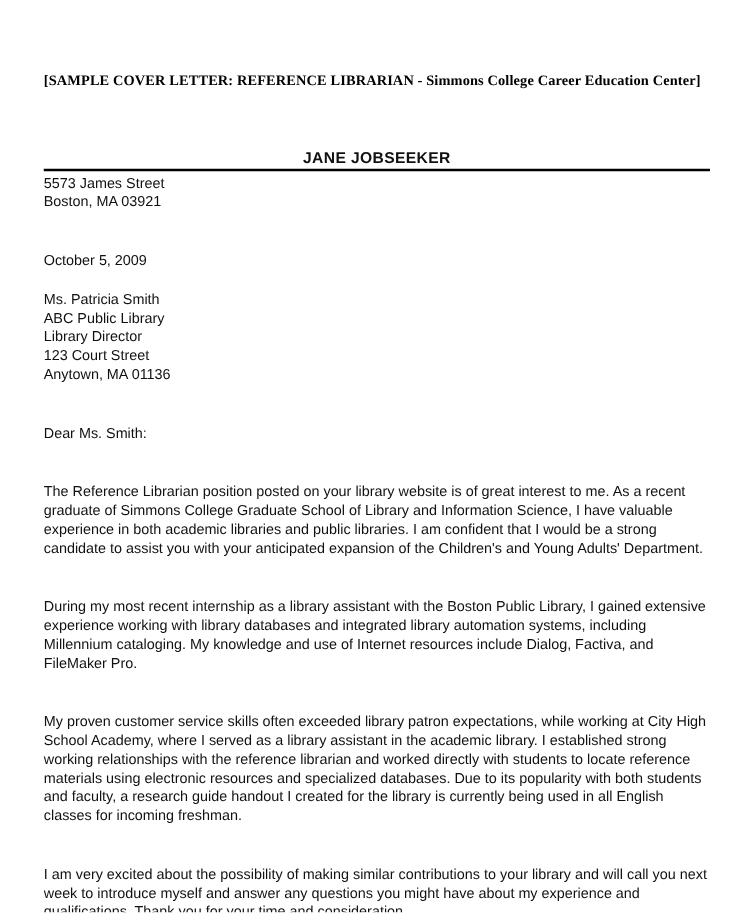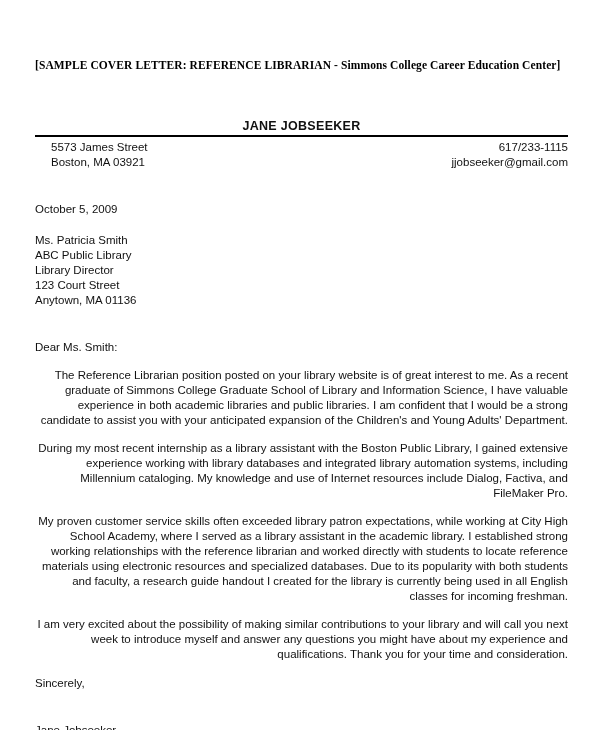--- a/index.html
+++ b/index.html
@@ -35,40 +35,39 @@
     font-size: 12.5px;
     border-bottom: 2px solid #000000;
     padding-bottom: 1px;
     margin-bottom: 3px;
     letter-spacing: 0.3px;
   }
   .contact-row {
     display: flex;
     justify-content: space-between;
     align-items: center;
-    margin-left: 16px;
   }
   .contact-left, .contact-right {
     white-space: nowrap;
   }
   .contact-right {
     text-align: right;
   }
   .date-line {
     margin-top: 32px;
   }
   .recipient-block {
     margin-top: 16px;
   }
   .salutation {
     margin-top: 32px;
   }
   .paragraph {
-    margin-top: 13px;
-    text-align: right;
+    margin-top: 32px;
+    text-align: left;
   }
   .closing {
     margin-top: 14px;
   }
   .signature {
     margin-top: 32px;
   }
 </style>
 </head>
 <body>
@@ -76,24 +75,20 @@
 <div class="page">
 
   <div class="banner">[SAMPLE COVER LETTER: REFERENCE LIBRARIAN - Simmons College Career Education Center]</div>
 
   <div class="name-line">JANE JOBSEEKER</div>
 
   <div class="contact-row">
     <div class="contact-left">
       <div>5573 James Street</div>
       <div>Boston, MA 03921</div>
-    </div>
-    <div class="contact-right">
-      <div>617/233-1115</div>
-      <div>jjobseeker@gmail.com</div>
     </div>
   </div>
 
   <div class="date-line">October 5, 2009</div>
 
   <div class="recipient-block">
     <div>Ms. Patricia Smith</div>
     <div>ABC Public Library</div>
     <div>Library Director</div>
     <div>123 Court Street</div>

